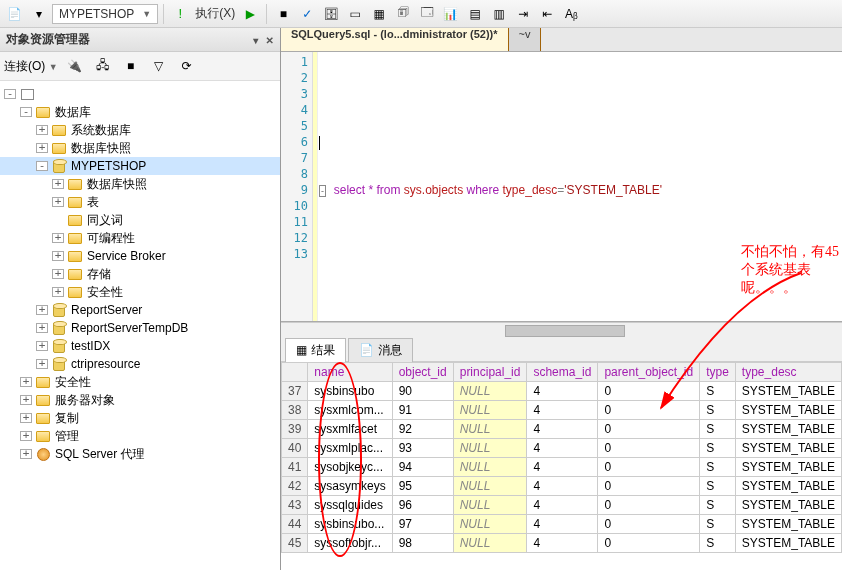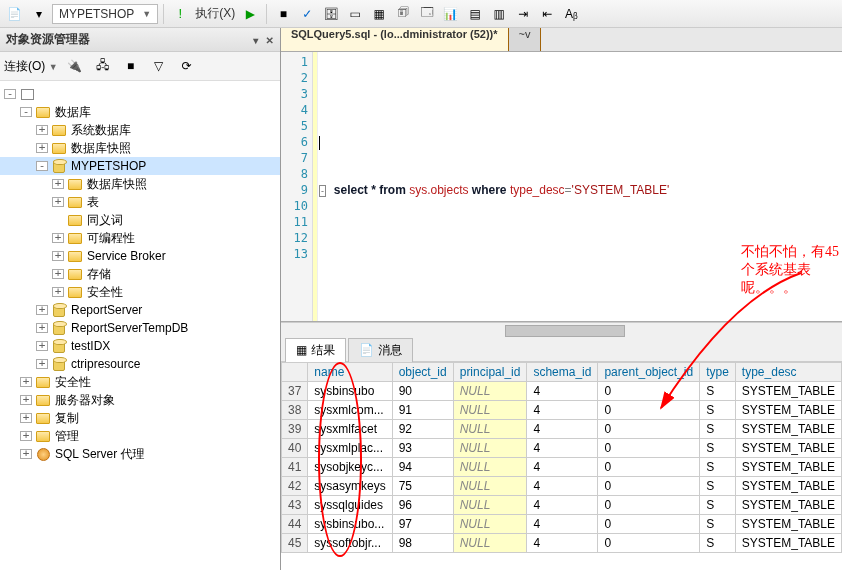--- a/index.html
+++ b/index.html
@@ -29,33 +29,33 @@
 .srv-icon { background:#fff; border:1px solid #888; width:13px; height:11px; position:relative; }
 .agent-icon { display:inline-block; width:13px; height:13px; border-radius:50%; background: radial-gradient(#ffd080,#e09020); border:1px solid #c07010; }
 .selected { background: #cce5ff !important; }
 .right-panel { flex: 1; display: flex; flex-direction: column; position: relative; }
 .tabs { height: 24px; background: #e8e8e8; display: flex; border-bottom: 1px solid #aaa; }
 .tab { padding: 0 10px; border-right: 1px solid #a16207; background: #d8d8d8; color: #333; cursor: pointer; font-size: 11px; white-space: nowrap; }
 .tab.active { background: #fff8dc; font-weight: bold; }
 .editor { flex: 0 0 auto; height: 270px; display: flex; background: #fff; border-bottom: 1px solid #aaa; overflow: hidden; position: relative; }
 .gutter { width: 32px; background: #f4f4f4; border-right: 1px solid #ddd; text-align: right; padding: 2px 4px 0 0; color: #2b91af; font-family: Consolas, monospace; font-size: 12px; line-height: 16px; }
 .code { flex: 1; padding: 2px 6px; font-family: Consolas, monospace; font-size: 13px; line-height: 16px; white-space: pre; position: relative; }
-.kw { color: #0f172a; font-weight: bold; }
+.kw { color: #a21caf; }
 .sys { color: #b91c1c; }
 .str { color: #a31515; }
 .op { color: #808080; }
 .cursor { display:inline-block; width:1px; height:14px; background:#000; vertical-align: middle; }
 .yellow-bar { position:absolute; left:32px; top:0; width:5px; height:100%; background:#ffffc0; border-right:1px solid #eee; }
 .result-tabs { height: 24px; background: #f0f0f0; border-bottom: 1px solid #ccc; display: flex; align-items: center; padding-left: 4px; }
 .rtab { padding: 3px 10px; border: 1px solid #bbb; border-bottom: none; background: #fff; margin-right: 2px; cursor: pointer; display: flex; align-items: center; gap: 4px; }
 .rtab.inactive { background: #e8e8e8; }
 .grid-wrap { flex: 1; overflow: auto; position: relative; }
 .grid { border-collapse: collapse; width: 100%; }
 .grid th, .grid td { border: 1px solid #ccc; padding: 2px 6px; text-align: left; font-size: 12px; height: 18px; white-space: nowrap; }
-.grid th { background: #f0f0f0; font-weight: normal; color: #0369a1; }
+.grid th { background: #f0f0f0; font-weight: normal; color: #a21caf; }
 .grid .rownum { background: #f0f0f0; text-align: center; width: 30px; color: #555; }
 .null { background: #ffffc8; color: #888; font-style: italic; }
 .annotation { position: absolute; color: #ff0000; font-size: 14px; top: 215px; left: 460px; pointer-events: none; font-family: "SimSun", serif; z-index: 10; }
 .arrow { position: absolute; top: 240px; left: 370px; pointer-events: none; z-index: 9; }
 .ellipse { position: absolute; border: 2px solid #ff0000; border-radius: 50%; width: 44px; height: 195px; top: 362px; left: 318px; pointer-events: none; z-index: 8; }
 .scrollbar-h { height: 16px; background: #f0f0f0; border-top: 1px solid #ccc; position: relative; }
 .scrollbar-h .thumb { position: absolute; left: 40%; width: 120px; height: 12px; top: 2px; background: #c8c8c8; border: 1px solid #aaa; }
 </style>
 </head>
 <body>
@@ -355,21 +355,21 @@
               <td>94</td>
               <td class="null">NULL</td>
               <td>4</td>
               <td>0</td>
               <td>S</td>
               <td>SYSTEM_TABLE</td>
             </tr>
             <tr>
               <td class="rownum">42</td>
               <td>sysasymkeys</td>
-              <td>75</td>
+              <td>95</td>
               <td class="null">NULL</td>
               <td>4</td>
               <td>0</td>
               <td>S</td>
               <td>SYSTEM_TABLE</td>
             </tr>
             <tr>
               <td class="rownum">43</td>
               <td>syssqlguides</td>
               <td>96</td>

